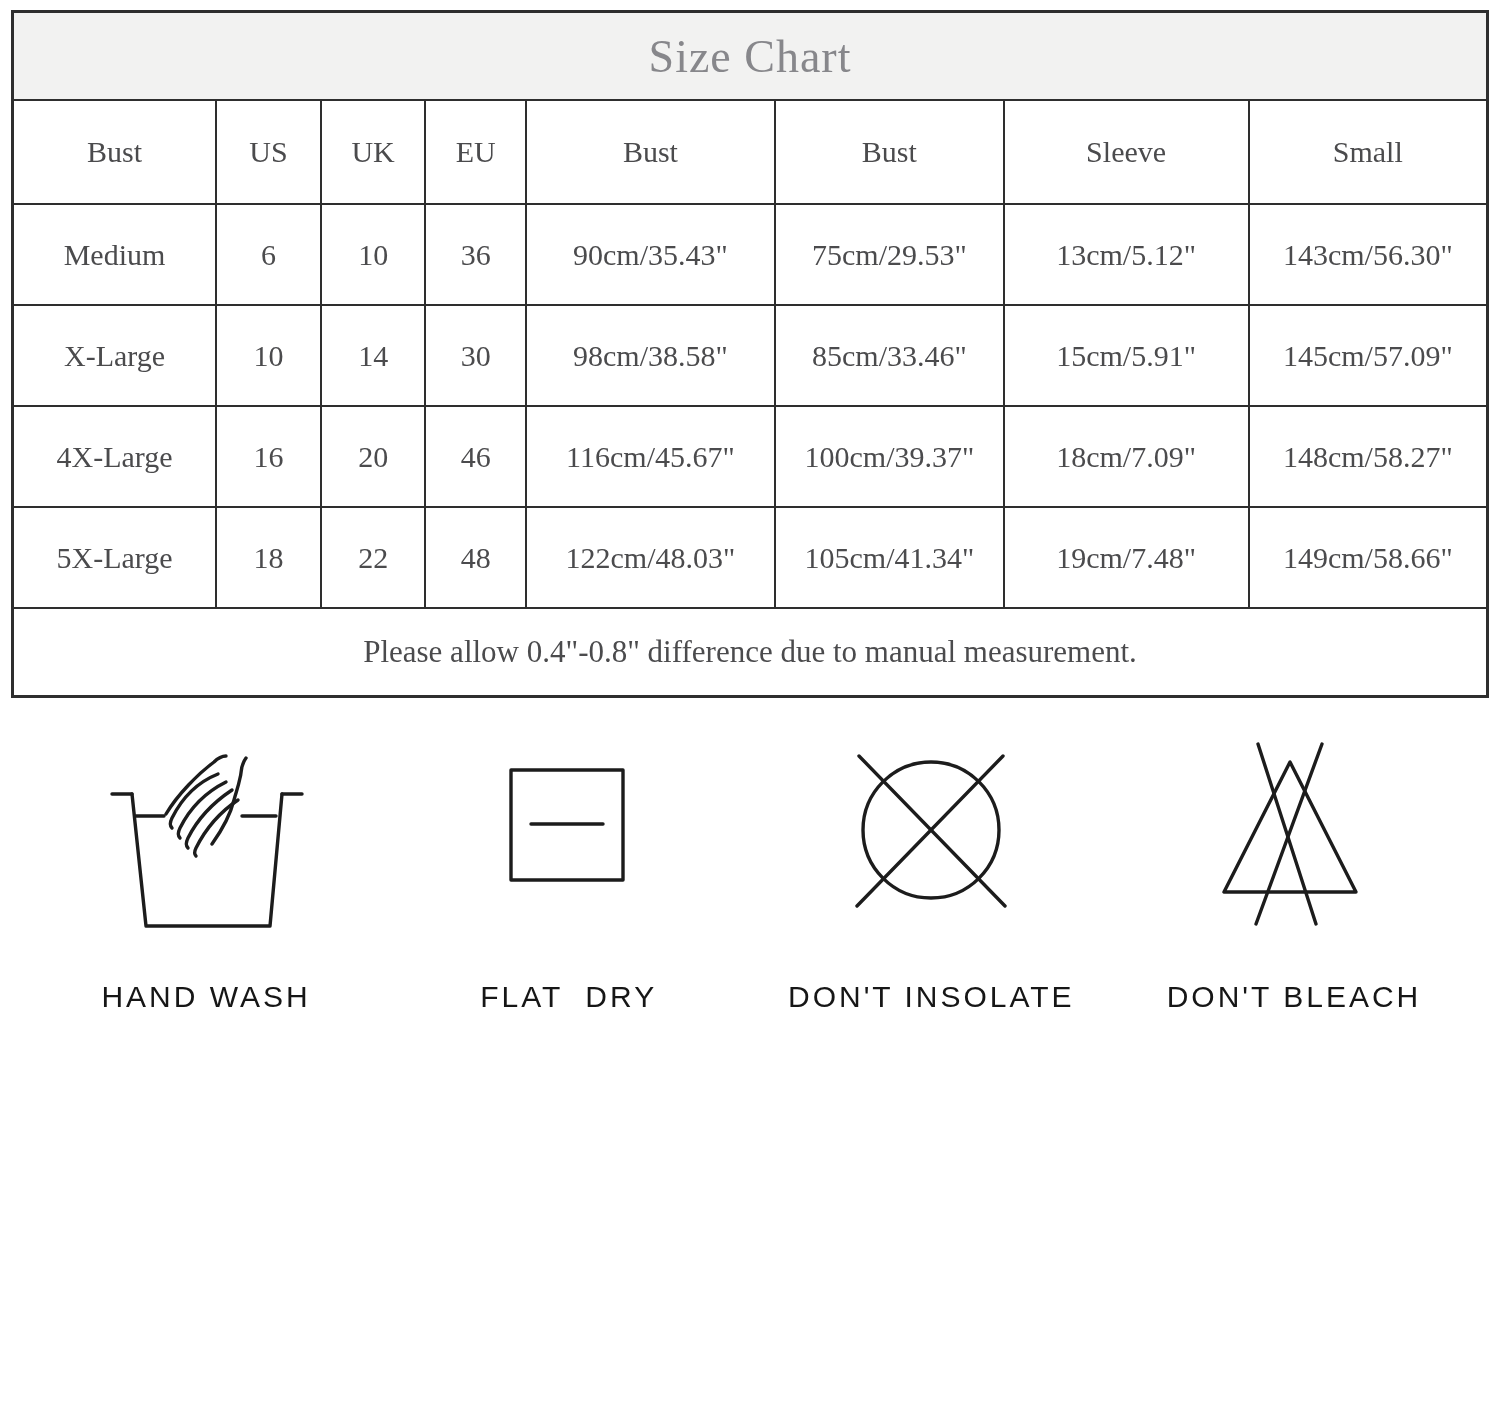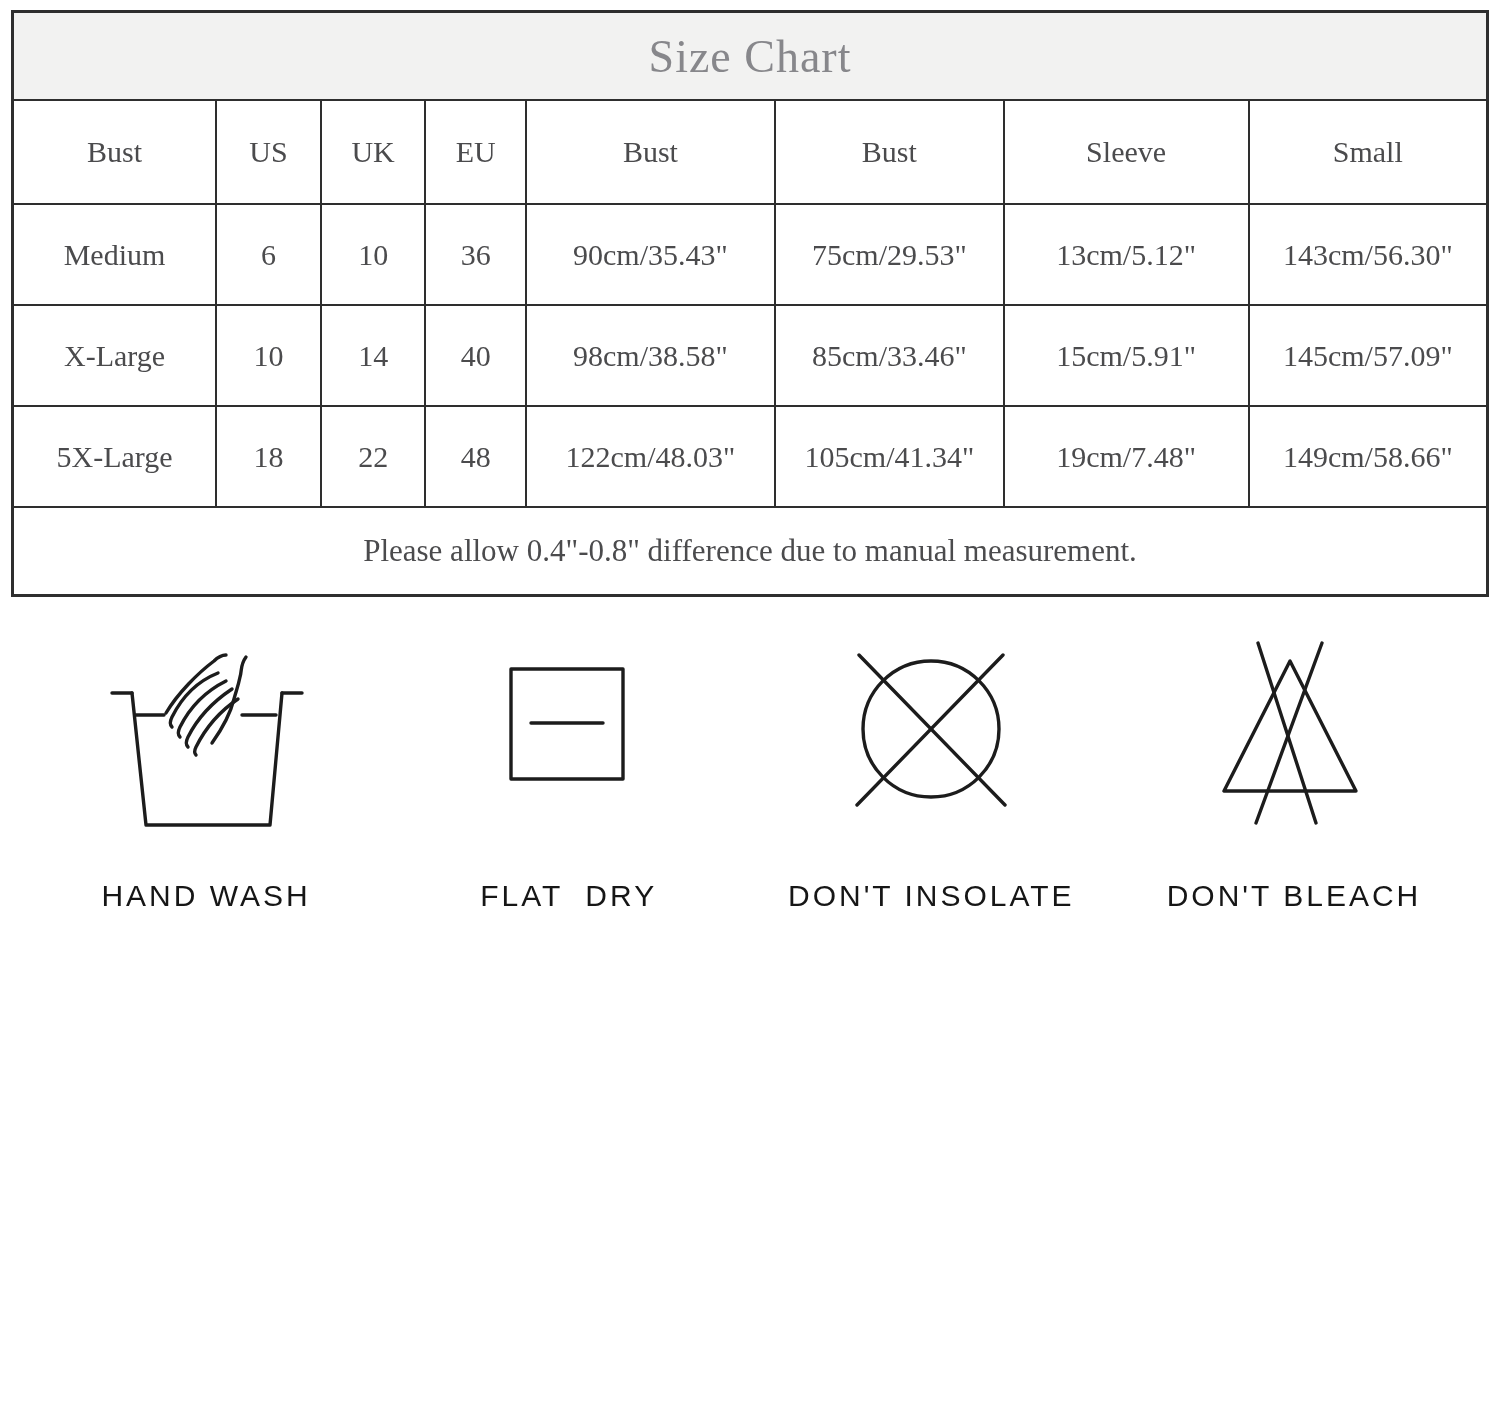--- a/index.html
+++ b/index.html
@@ -110,25 +110,35 @@
         <td>36</td>
         <td>90cm/35.43"</td>
         <td>75cm/29.53"</td>
         <td>13cm/5.12"</td>
         <td>143cm/56.30"</td>
       </tr>
       <tr class="data-row">
         <td>X-Large</td>
         <td>10</td>
         <td>14</td>
-        <td>40</td>
+        <td>30</td>
         <td>98cm/38.58"</td>
         <td>85cm/33.46"</td>
         <td>15cm/5.91"</td>
         <td>145cm/57.09"</td>
+      </tr>
+      <tr class="data-row">
+        <td>4X-Large</td>
+        <td>16</td>
+        <td>20</td>
+        <td>46</td>
+        <td>116cm/45.67"</td>
+        <td>100cm/39.37"</td>
+        <td>18cm/7.09"</td>
+        <td>148cm/58.27"</td>
       </tr>
       <tr class="data-row">
         <td>5X-Large</td>
         <td>18</td>
         <td>22</td>
         <td>48</td>
         <td>122cm/48.03"</td>
         <td>105cm/41.34"</td>
         <td>19cm/7.48"</td>
         <td>149cm/58.66"</td>

